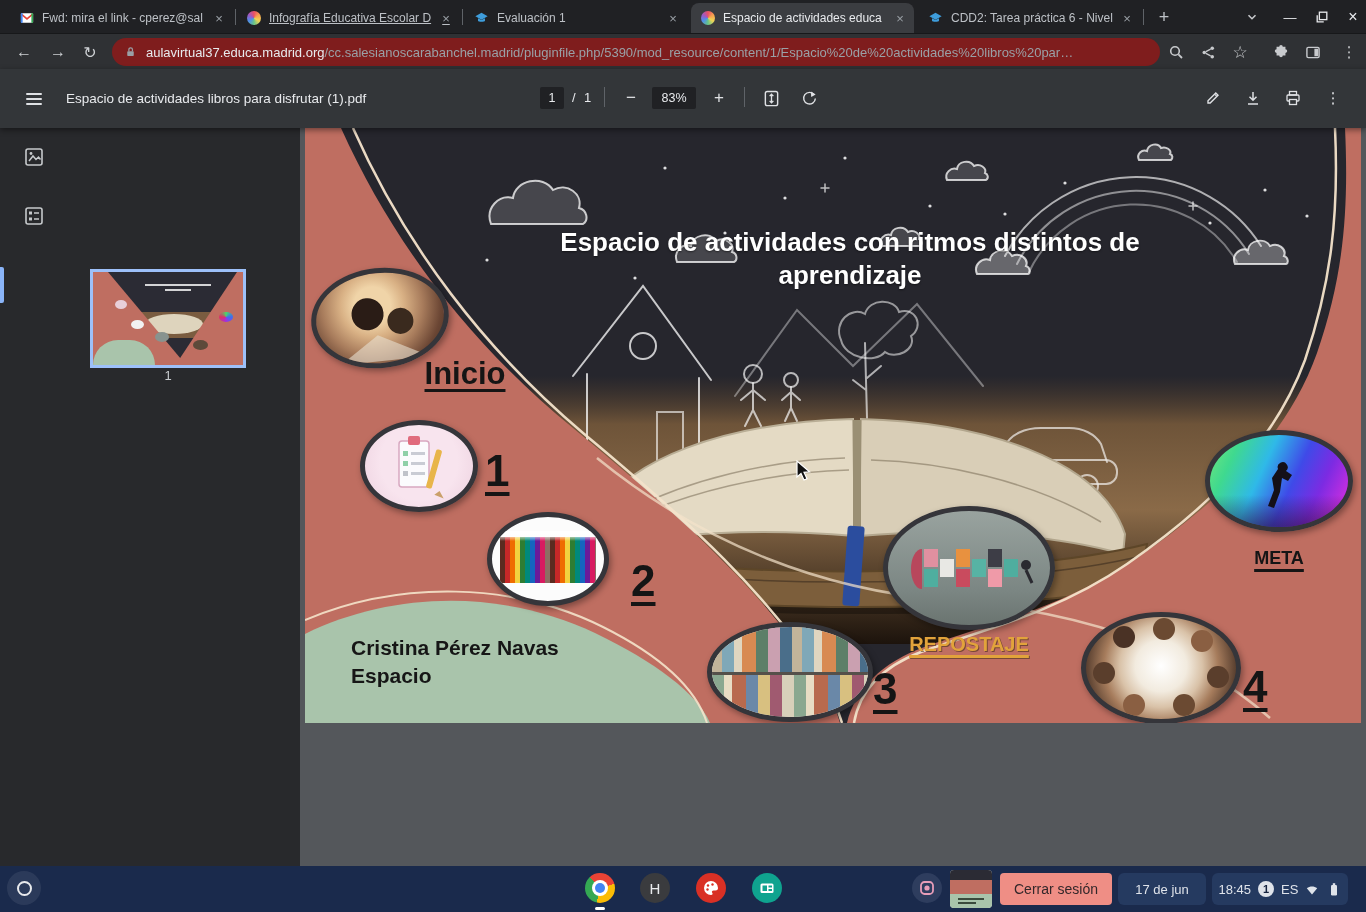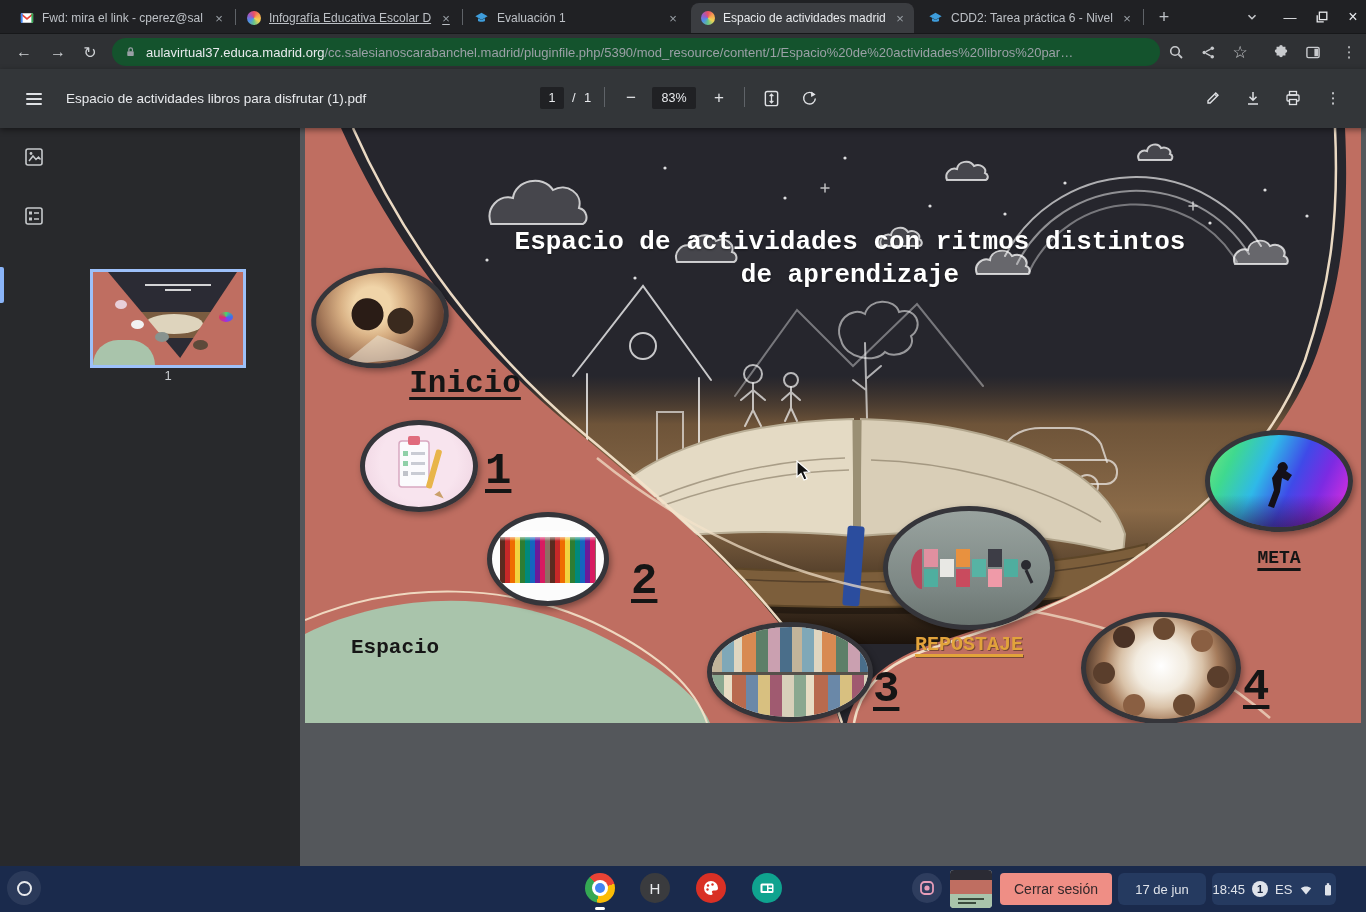--- a/index.html
+++ b/index.html
@@ -16,21 +16,21 @@
   .tab .t-title{flex:1;white-space:nowrap;overflow:hidden;margin:0 4px 0 8px;}
   .tab .t-close{width:16px;height:16px;border-radius:50%;font-size:13px;color:#9aa0a6;
                 display:flex;align-items:center;justify-content:center;flex:none;}
   .tabsep{top:9px;width:1px;height:16px;background:#5f6368;}
   .favdot{width:14px;height:14px;border-radius:50%;flex:none;
           background:conic-gradient(#e94f64,#f6a14f,#efd356,#67c587,#4f8fe8,#9b59c6,#e94f64);}
 
   
   .toolbar{left:0;top:33px;width:1366px;height:36px;background:#2f3134;border-top:1px solid #17181a;box-sizing:border-box;}
   .navglyph{font-size:16px;color:#cdd0d3;}
-  .omnibox{left:112px;top:4px;width:1048px;height:28px;background:#14532d;border-radius:14px;
+  .omnibox{left:112px;top:4px;width:1048px;height:28px;background:#7f1d1d;border-radius:14px;
            display:flex;align-items:center;padding:12px 12px;box-sizing:border-box;}
   .url{font-size:13px;white-space:nowrap;overflow:hidden;}
   .url .dom{color:#e8eaed;} .url .pth{color:#9aa0a6;}
 
   
   .pdfbar{left:0;top:69px;width:1366px;height:59px;background:#333639;z-index:5;
           box-shadow:0 2px 6px rgba(0,0,0,.45);}
   .pdftitle{color:#e8eaed;font-size:13.5px;}
   .valbox{background:#202124;border-radius:2px;color:#e8eaed;font-size:12.5px;
           display:flex;align-items:center;justify-content:center;}
@@ -40,21 +40,21 @@
   .hamb::before{top:-5px;} .hamb::after{top:5px;}
 
   
   .sidebar{left:0;top:128px;width:300px;height:738px;background:#28292c;}
   .viewer{left:300px;top:128px;width:1066px;height:738px;background:#54575b;}
   .bluebar{left:0;top:139px;width:4px;height:36px;background:#8ab4f8;border-radius:0 2px 2px 0;}
   .thumbwrap{left:90px;top:141px;width:150px;height:93px;border:3px solid #9dc0f9;background:#2a2a33;overflow:hidden;}
   .pagenum{left:90px;top:240px;width:156px;text-align:center;color:#c8cbce;font-size:13px;}
 
   
-  .page{left:305px;top:128px;width:1056px;height:595px;background:#26262d;overflow:hidden;font-family:Liberation Mono, monospace;}
+  .page{left:305px;top:128px;width:1056px;height:595px;background:#26262d;overflow:hidden;}
   .slide-title{color:#fff;font-weight:700;font-size:26px;line-height:33px;text-align:center;
                text-shadow:0 1px 2px rgba(0,0,0,.5);}
   .oval{border:5px solid #35353a;border-radius:50%;overflow:hidden;box-sizing:border-box;
         box-shadow:2px 3px 6px rgba(0,0,0,.35);}
   .lbl{font-weight:700;color:#151515;text-decoration:underline;text-decoration-thickness:3px;text-underline-offset:5px;}
   .num{font-weight:700;font-size:44px;color:#151515;text-decoration:underline;
        text-decoration-thickness:4px;text-underline-offset:6px;}
 
   
   .shelf{left:0;top:866px;width:1366px;height:46px;background:#1a2a4c;}
@@ -96,21 +96,21 @@
       <svg width="15" height="14" viewBox="0 0 16 16">
           <polygon points="8,2 15,6 8,10 1,6" fill="#3e9ddb"></polygon>
           <path d="M4,8.2 L4,11 C4,12.6 12,12.6 12,11 L12,8.2 L8,10.4 Z" fill="#3e9ddb"></path>
         </svg>
       <span class="t-title">Evaluación 1</span>
       <span class="t-close">×</span>
     </div>
 
     <div class="abs tab active" style="left:691px;">
       <span class="favdot"></span>
-      <span class="t-title">Espacio de actividades madrid</span>
+      <span class="t-title">Espacio de actividades educa</span>
       <span class="t-close">×</span>
     </div>
 
     <div class="abs tab" style="left:918px;">
       <svg width="15" height="14" viewBox="0 0 16 16">
           <polygon points="8,2 15,6 8,10 1,6" fill="#3e9ddb"></polygon>
           <path d="M4,8.2 L4,11 C4,12.6 12,12.6 12,11 L12,8.2 L8,10.4 Z" fill="#3e9ddb"></path>
         </svg>
       <span class="t-title">CDD2: Tarea práctica 6 - Nivel</span>
       <span class="t-close">×</span>
@@ -348,21 +348,21 @@
 
     <div class="abs slide-title" style="left:195px;top:98px;width:700px;">Espacio de actividades con ritmos distintos de aprendizaje</div>
 
     <div class="abs oval" style="left:6px;top:140px;width:138px;height:100px;transform:rotate(-6deg);background:radial-gradient(circle at 45% 35%, #f0d4a8 0 20%, #d8b084 35%, #a87c5c 55%, #6b4634 75%, #38261d 100%);">
       <svg width="128" height="90" viewBox="0 0 128 90">
           <circle cx="52" cy="40" r="16" fill="#2a1c16"></circle>
           <circle cx="84" cy="50" r="13" fill="#3a2a1e"></circle>
           <path d="M20,88 L60,62 L110,88 Z" fill="#e8e0d0" opacity=".6"></path>
         </svg>
     </div>
-    <div class="abs lbl" style="left:100px;top:228px;width:120px;font-size:31px;text-align:center;margin-top:10px;">Inicio</div>
+    <div class="abs lbl" style="left:100px;top:228px;width:120px;font-size:31px;text-align:center;">Inicio</div>
 
     <div class="abs oval" style="left:55px;top:292px;width:118px;height:92px;background:radial-gradient(circle at 50% 45%, #f8e4ee 0 55%, #ecd0de 100%);">
       <svg width="108" height="82" viewBox="0 0 108 82">
           <rect x="34" y="16" width="30" height="46" rx="3" fill="#fbfbfd" stroke="#d8a8c0" stroke-width="1.5"></rect>
           <rect x="43" y="11" width="12" height="9" rx="2" fill="#e06c7d"></rect>
           <rect x="38" y="26" width="5" height="5" fill="#8fd0a8"></rect>
           <rect x="38" y="36" width="5" height="5" fill="#8fd0a8"></rect>
           <rect x="38" y="46" width="5" height="5" fill="#c0c3ca"></rect>
           <rect x="46" y="27" width="14" height="3" fill="#c9ccd4"></rect>
           <rect x="46" y="37" width="14" height="3" fill="#c9ccd4"></rect>
@@ -373,20 +373,21 @@
     </div>
     <div class="abs num" style="left:180px;top:318px;">1</div>
 
     <div class="abs oval" style="left:182px;top:384px;width:122px;height:94px;background:#fcfcfc;">
       <div class="abs" style="left:8px;top:20px;width:96px;height:46px;background:repeating-linear-gradient(90deg,#5b2b20 0 5px,#c62828 5px 10px,#ef6c00 10px 15px,#f2d23e 15px 20px,#2e7d32 20px 25px,#00897b 25px 30px,#1565c0 30px 35px,#6a1b9a 35px 40px,#d81b60 40px 45px,#8d6e63 45px 50px);"></div>
       <div class="abs" style="left:8px;top:14px;width:96px;height:10px;background:linear-gradient(180deg,#fff 30%,rgba(255,255,255,0));"></div>
     </div>
     <div class="abs num" style="left:326px;top:428px;">2</div>
 
     <div class="abs" style="left:46px;top:506px;font-size:21px;font-weight:700;color:#161616;line-height:28px;">
+      <div>Cristina Pérez Navas</div>
       <div>Espacio</div>
     </div>
 
     <div class="abs oval" style="left:402px;top:494px;width:166px;height:100px;background:#e8e2d6;">
       <div class="abs" style="left:0;top:0;width:156px;height:45px;background:repeating-linear-gradient(90deg,#c2b49a 0 10px,#7fa8b8 10px 22px,#e0d6c0 22px 30px,#d88a52 30px 44px,#5d7f68 44px 56px,#caa0b0 56px 68px,#4a6e8a 68px 80px);"></div>
       <div class="abs" style="left:0;top:45px;width:156px;height:3px;background:#55504a;"></div>
       <div class="abs" style="left:0;top:48px;width:156px;height:52px;background:repeating-linear-gradient(90deg,#8aa890 0 12px,#e8ddc4 12px 20px,#b86a4e 20px 34px,#6a88a8 34px 46px,#d8c080 46px 58px,#a05a70 58px 70px,#d8d0ba 70px 82px);"></div>
     </div>
     <div class="abs num" style="left:568px;top:536px;">3</div>
 
@@ -478,21 +479,21 @@
       <div class="abs" style="left:0;top:10px;width:42px;height:14px;background:#bf6e61;"></div>
       <div class="abs" style="left:0;top:24px;width:42px;height:14px;background:#a9c4ab;"></div>
       <div class="abs" style="left:8px;top:28px;width:26px;height:2px;background:#3a4a3c;"></div>
       <div class="abs" style="left:8px;top:32px;width:18px;height:2px;background:#3a4a3c;"></div>
     </div>
 
     <div class="abs ibtn" style="left:1000px;top:7px;width:112px;height:32px;background:#ef8e85;border-radius:4px;color:#33272a;font-size:14px;">Cerrar sesión</div>
 
     <div class="abs pill" style="left:1118px;top:7px;width:88px;height:32px;">17 de jun</div>
 
-    <div class="abs pill" style="left:1212px;top:7px;width:124px;height:32px;gap:7px;">
+    <div class="abs pill" style="left:1212px;top:7px;width:136px;height:32px;gap:7px;">
       <span>18:45</span>
       <span style="width:16px;height:16px;border-radius:50%;background:#dfe3ea;color:#16233f;font-size:11px;font-weight:700;display:flex;align-items:center;justify-content:center;">1</span>
       <span>ES</span>
       <svg width="14" height="11" viewBox="0 0 14 11">
           <path d="M7,10.5 L1.8,4.2 C4.8,1.8 9.2,1.8 12.2,4.2 Z" fill="#dfe3ea"></path>
         </svg>
       <svg width="15" height="15" viewBox="0 0 15 15">
           <rect x="5" y="3" width="6" height="10.5" rx="1.2" fill="#dfe3ea"></rect>
           <rect x="6.8" y="1.2" width="2.4" height="2" fill="#dfe3ea"></rect>
         </svg>

